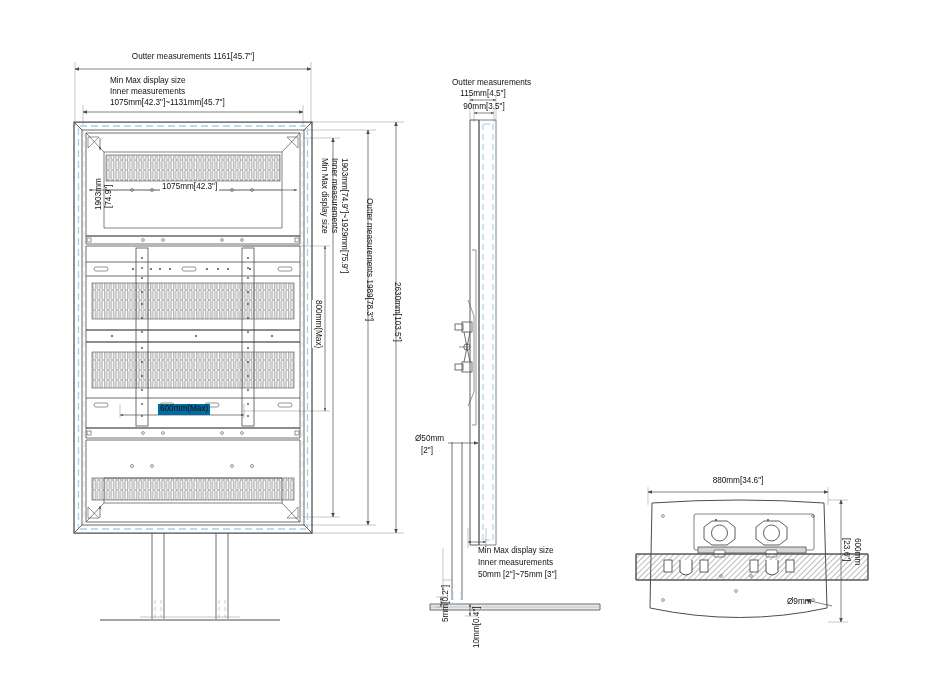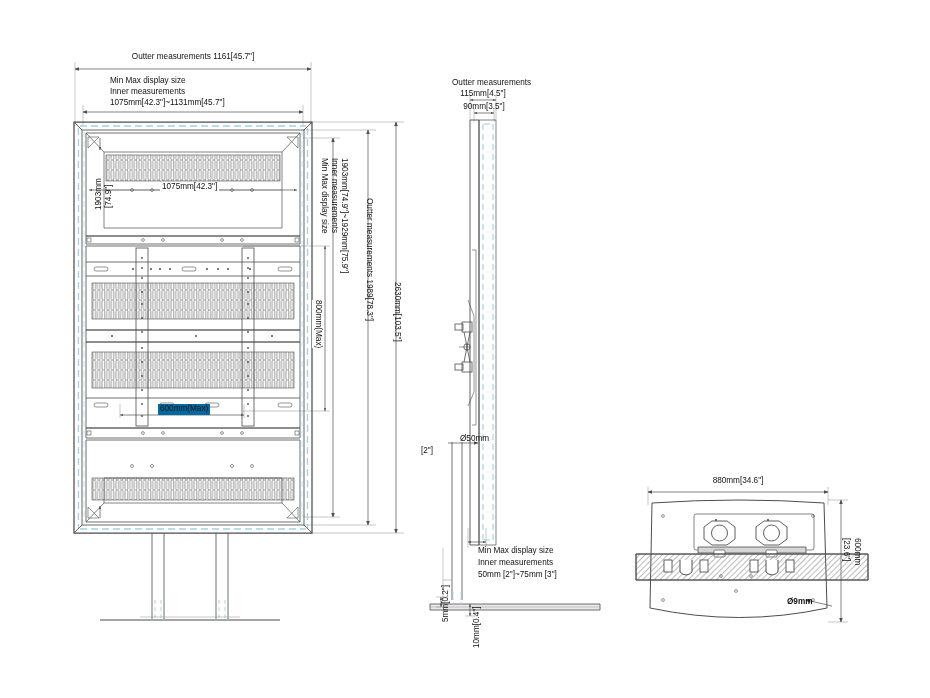--- a/index.html
+++ b/index.html
@@ -360,30 +360,30 @@
 <div class="lbl rot90" style="left:402px;top:282px;">2630mm[103.5"]</div>
 
 <div class="lbl rot90" style="left:323px;top:300px;background:#fff;">800mm(Max)</div>
 
 <div class="lbl" style="left:158px;top:404px;background:#0369a1;padding:0 2px;">600mm(Max)</div>
 
 <div class="lbl" style="left:452px;top:78px;">Outter measurements</div>
 <div class="lbl ctr" style="left:443px;top:89px;width:80px;">115mm[4.5"]</div>
 <div class="lbl ctr" style="left:449px;top:102px;width:70px;">90mm[3.5"]</div>
 
-<div class="lbl" style="left:415px;top:434px;margin-left:45px;">Ø50mm</div>
+<div class="lbl" style="left:415px;top:434px;">Ø50mm</div>
 <div class="lbl" style="left:421px;top:446px;">[2"]</div>
 
 <div class="lbl" style="left:478px;top:546px;">Min Max display size</div>
 <div class="lbl" style="left:478px;top:558px;">Inner measurements</div>
 <div class="lbl" style="left:478px;top:570px;">50mm [2"]~75mm [3"]</div>
 
 <div class="lbl rotm90" style="left:441px;top:622px;">5mm[0.2"]</div>
 <div class="lbl rotm90" style="left:472px;top:648px;">10mm[0.4"]</div>
 
 <div class="lbl ctr" style="left:668px;top:476px;width:140px;">880mm[34.6"]</div>
 
 <div class="lbl rot90" style="left:862px;top:538px;">600mm</div>
 <div class="lbl rot90" style="left:851px;top:538px;">[23.6"]</div>
 
-<div class="lbl" style="left:787px;top:597px;font-weight:bold;">Ø9mm</div>
+<div class="lbl" style="left:787px;top:597px;">Ø9mm</div>
 
 </div>
 
 </body></html>

